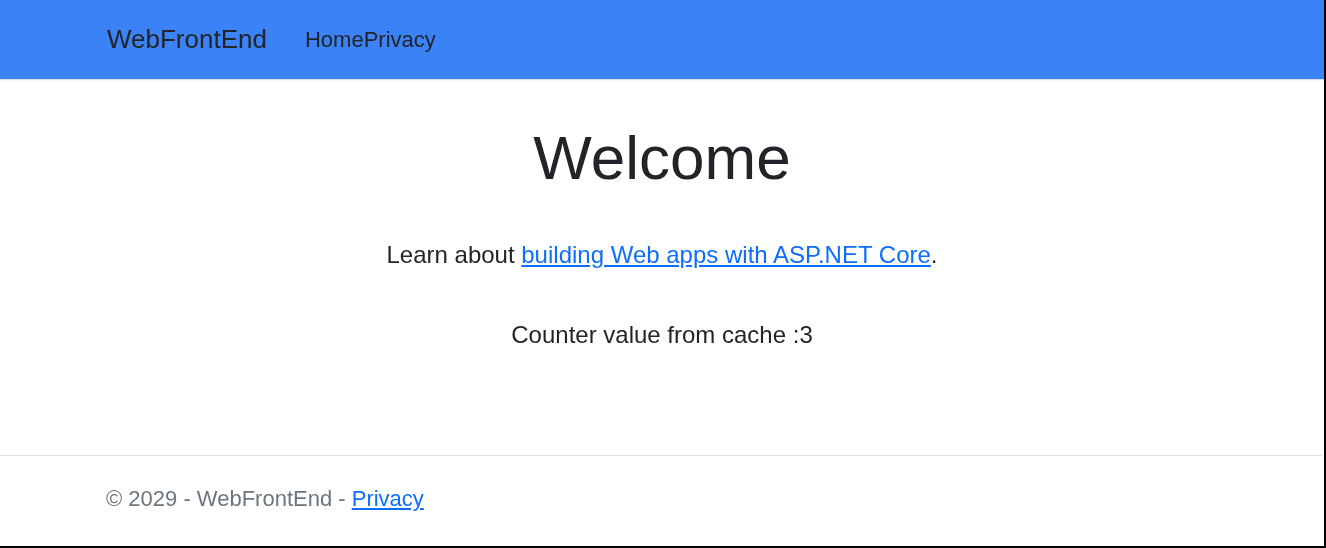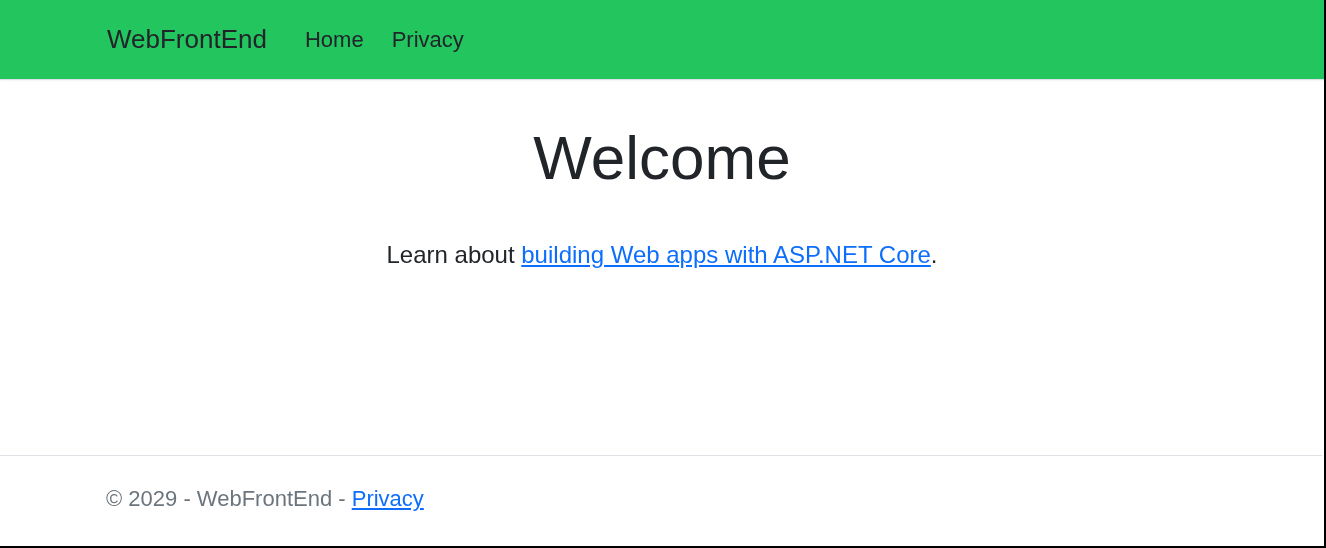--- a/index.html
+++ b/index.html
@@ -11,21 +11,21 @@
       font-family: "Segoe UI", Tahoma, Geneva, Verdana, sans-serif;
       color: #212529;
       background: #fff;
       width: 1326px;
       height: 548px;
       position: relative;
       border-right: 2px solid #000;
       border-bottom: 2px solid #000;
     }
     header.navbar {
-      background: #22c55e;
+      background: #3b82f6;
       border-bottom: 1px solid #dee2e6;
       box-shadow: 0 1px 2px rgba(0,0,0,0.05);
       padding: 24px 0;
     }
     .navbar-inner {
       max-width: 1140px;
       margin: 0 auto;
       padding: 0 15px;
       display: flex;
       align-items: center;
@@ -33,21 +33,20 @@
     .brand {
       font-size: 26px;
       font-weight: 400;
       color: #212529;
       text-decoration: none;
       margin-right: 38px;
       cursor: pointer;
     }
     .nav-links {
       display: flex;
-      gap: 28px;
     }
     .nav-link {
       font-size: 22px;
       color: #212529;
       text-decoration: none;
       cursor: pointer;
     }
     main.content {
       text-align: center;
       padding-top: 42px;
@@ -105,19 +104,22 @@
       <a class="nav-link">Privacy</a>
     </nav>
   </div>
 </header>
 
 <main class="content">
   <h1 class="welcome">Welcome</h1>
   <p class="learn-line">
     <span>Learn about </span><a class="learn-link">building Web apps with ASP.NET Core</a><span>.</span>
   </p>
+  <p class="counter-line">
+    <span>Counter value from cache :</span><span>3</span>
+  </p>
 </main>
 
 <footer class="footer">
   <div class="footer-inner">
     <span>© 2029 - WebFrontEnd - </span><a class="footer-link">Privacy</a>
   </div>
 </footer>
 
 </body></html>

